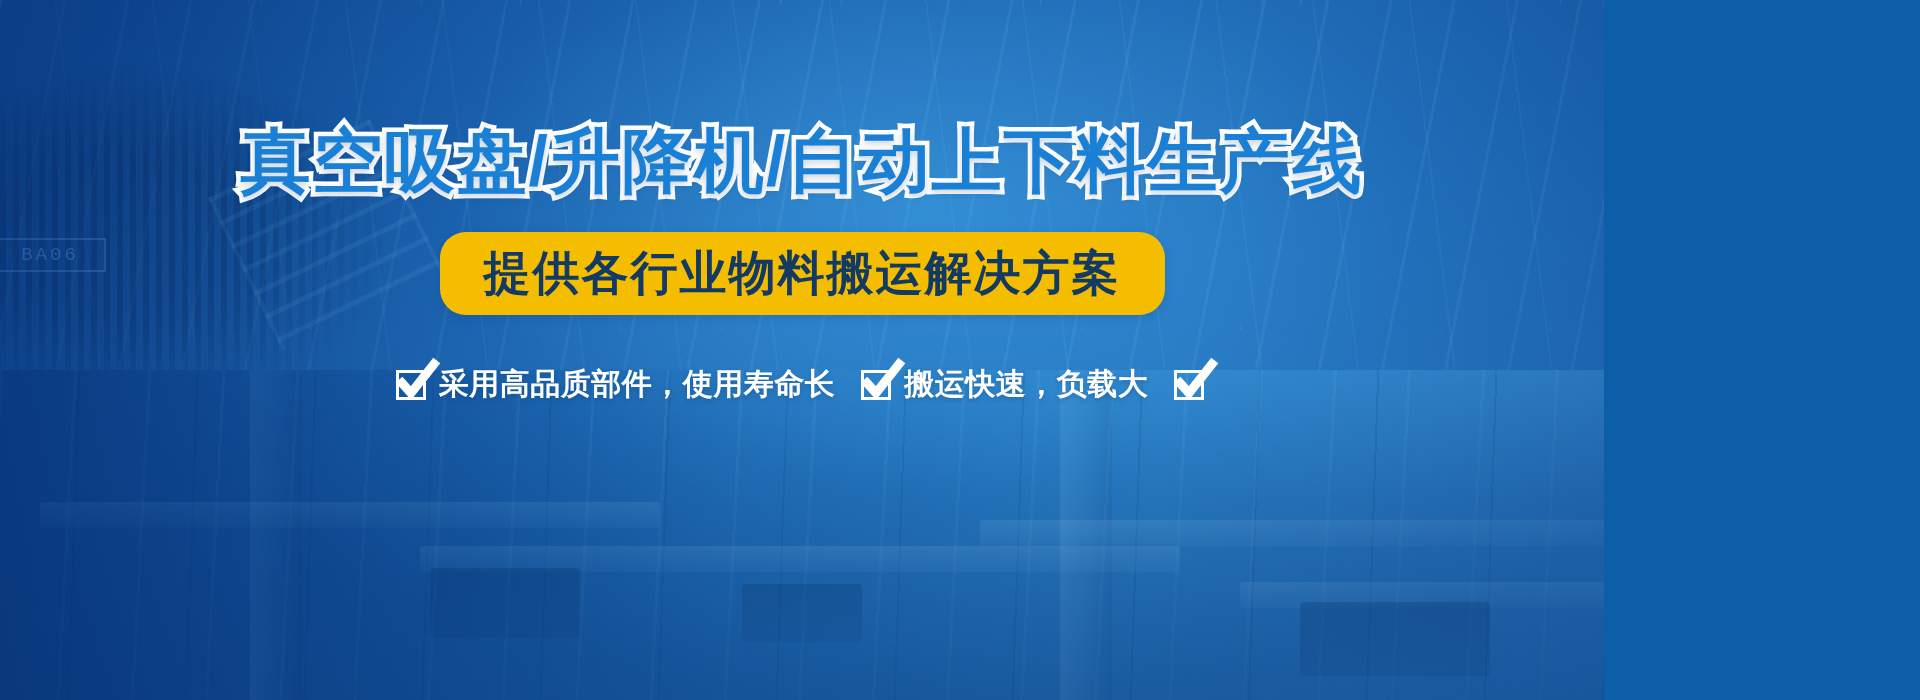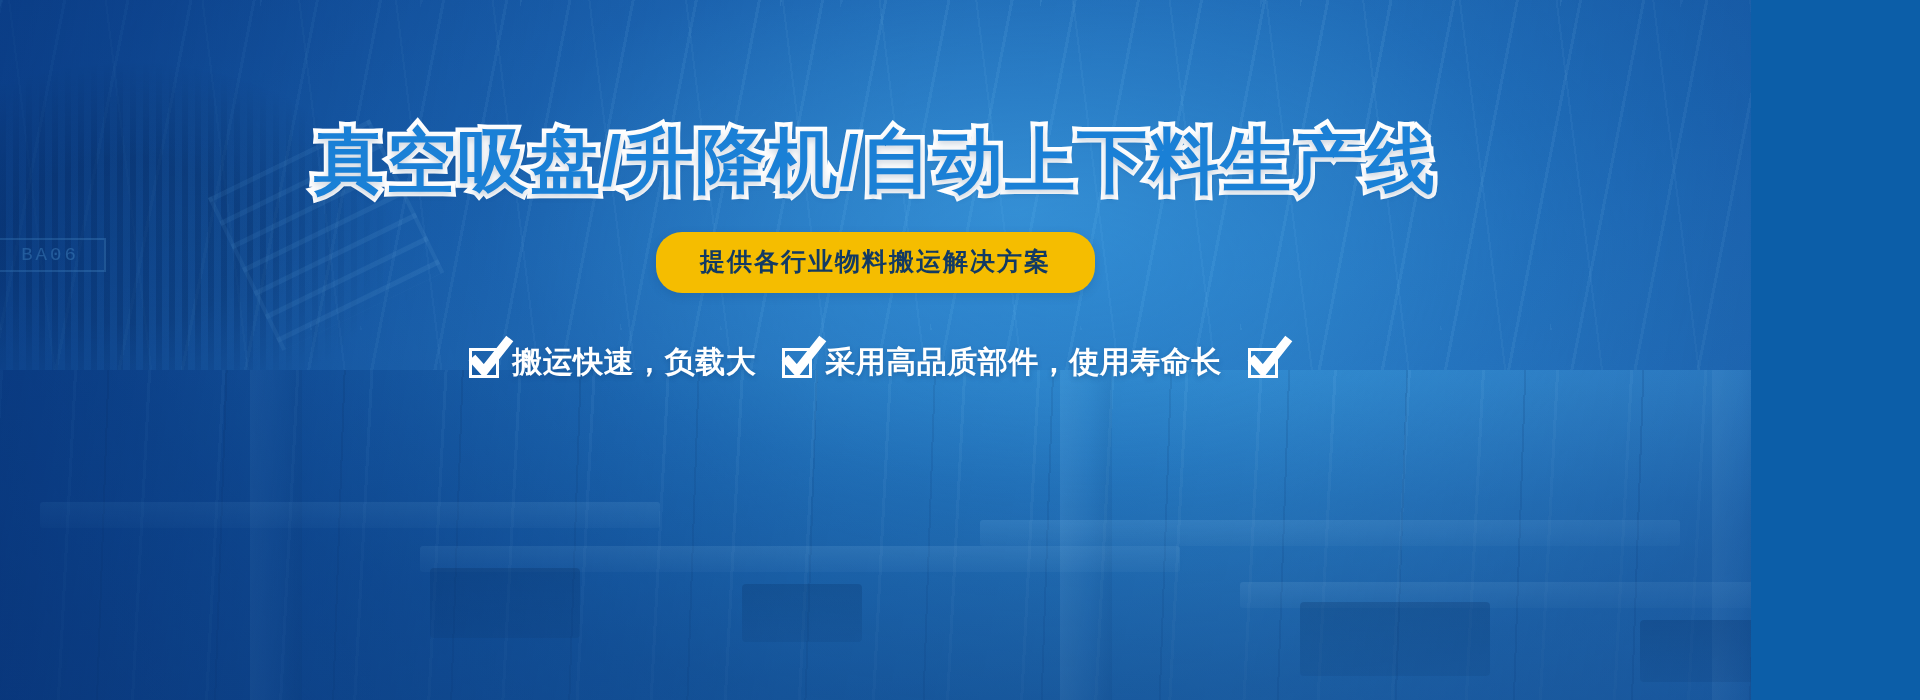--- a/index.html
+++ b/index.html
@@ -5,21 +5,21 @@
 <style>
   * { margin:0; padding:0; box-sizing:border-box; }
   html,body{ background:#0c5ea8; }
   body{
     font-family:"Liberation Sans","DejaVu Sans",sans-serif;
     -webkit-font-smoothing:antialiased;
   }
 
   .banner{
     position:relative;
-    width:1751px;
+    width:1604px;
     height:700px;
     overflow:hidden;
     background:#1b7fd0;
   }
 
   
   .photo{
     position:absolute; inset:0;
     background:
       
@@ -128,21 +128,21 @@
     -webkit-text-stroke:9px #ffffff;
     paint-order:stroke fill;
     text-shadow:0 3px 6px rgba(9,52,100,.22);
     white-space:nowrap;
   }
 
   .cta-pill{
     margin-top:36px;
     background:#f5bd00;
     color:#123a63;
-    font-size:25px;
+    font-size:47px;
     font-weight:bold;
     letter-spacing:2px;
     line-height:1;
     padding:17px 44px 19px;
     border-radius:26px;
     white-space:nowrap;
     box-shadow:0 3px 10px rgba(11,58,110,.18);
   }
 
   .features{
@@ -213,45 +213,45 @@
   <div class="tint"></div>
   <div class="tint2"></div>
 
   <div class="content">
 
     <h1 class="headline">真空吸盘/升降机/自动上下料生产线</h1>
 
     <div class="cta-pill">提供各行业物料搬运解决方案</div>
 
     <div class="features">
+
+      <div class="feature">
+        <span class="check-icon">
+          <span class="box"></span>
+          <svg viewBox="0 0 42 42" aria-hidden="true">
+            <path d="M7 21 L16 31 L39 2" fill="none" stroke="#ffffff" stroke-width="9" stroke-linecap="square" stroke-linejoin="miter"></path>
+          </svg>
+        </span>
+        <span class="feature-text">采用高品质部件，使用寿命长</span>
+      </div>
 
       <div class="feature">
         <span class="check-icon">
           <span class="box"></span>
           <svg viewBox="0 0 42 42" aria-hidden="true">
             <path d="M7 21 L16 31 L39 2" fill="none" stroke="#ffffff" stroke-width="9" stroke-linecap="square" stroke-linejoin="miter"></path>
           </svg>
         </span>
         <span class="feature-text">搬运快速，负载大</span>
       </div>
 
       <div class="feature">
         <span class="check-icon">
           <span class="box"></span>
           <svg viewBox="0 0 42 42" aria-hidden="true">
             <path d="M7 21 L16 31 L39 2" fill="none" stroke="#ffffff" stroke-width="9" stroke-linecap="square" stroke-linejoin="miter"></path>
           </svg>
         </span>
-        <span class="feature-text">采用高品质部件，使用寿命长</span>
-      </div>
-
-      <div class="feature">
-        <span class="check-icon">
-          <span class="box"></span>
-          <svg viewBox="0 0 42 42" aria-hidden="true">
-            <path d="M7 21 L16 31 L39 2" fill="none" stroke="#ffffff" stroke-width="9" stroke-linecap="square" stroke-linejoin="miter"></path>
-          </svg>
-        </span>
       </div>
 
     </div>
   </div>
 </div>
 
 </body></html>

